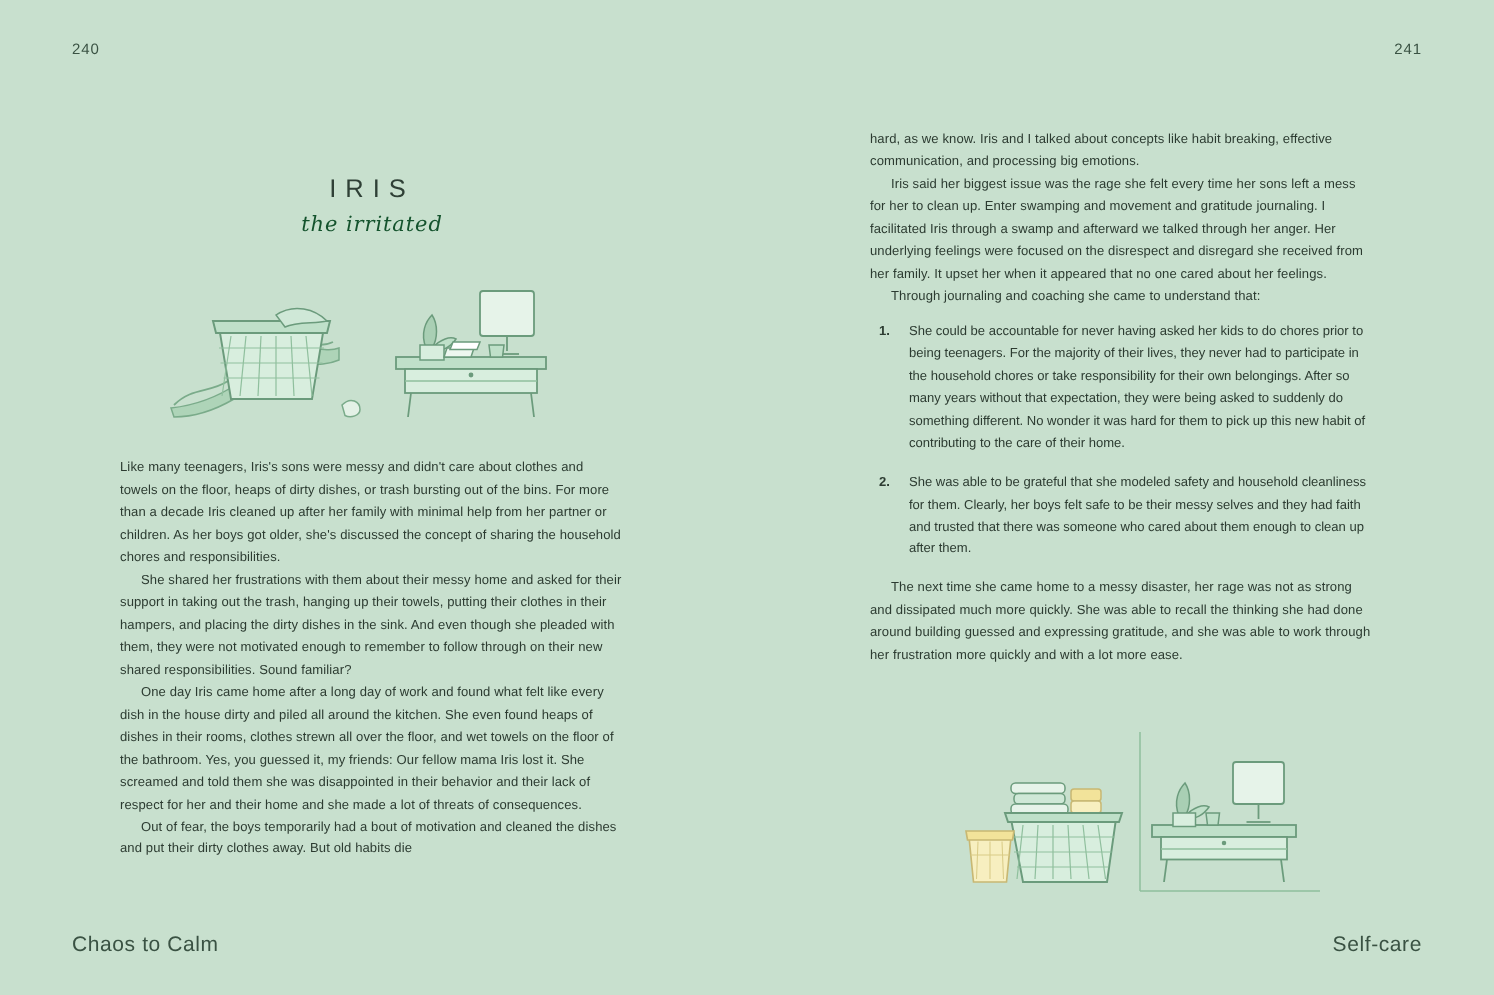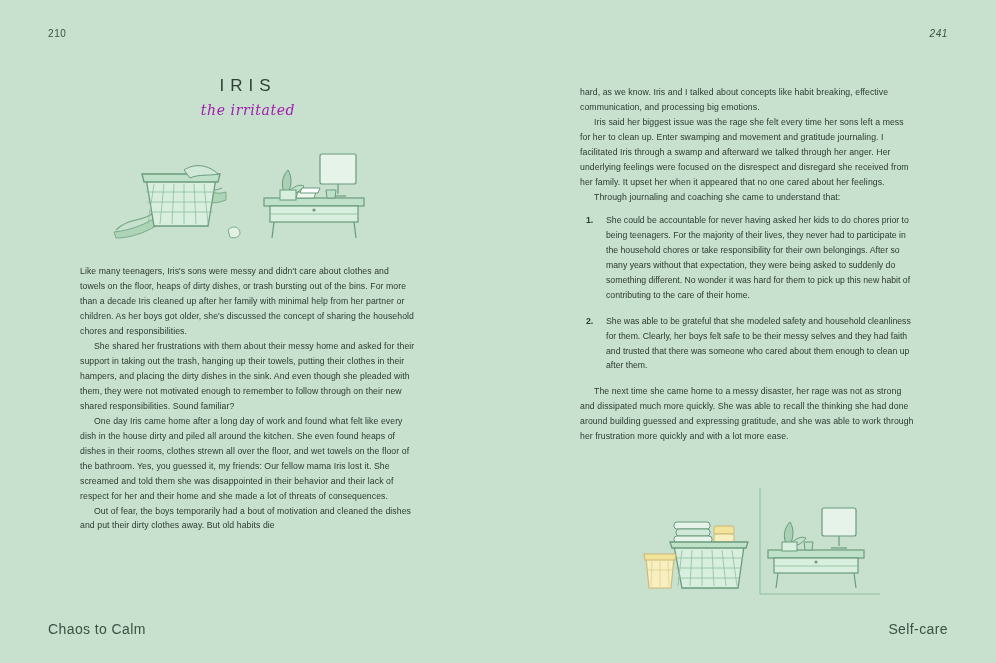--- a/index.html
+++ b/index.html
@@ -21,54 +21,54 @@
     box-sizing: border-box;
   }
   .page-num {
     position: absolute;
     top: 28px;
     font-size: 10px;
     letter-spacing: 0.6px;
     color: #3a5243;
   }
   .page-num.left { left: 48px; }
-  .page-num.right { right: 48px; font-style: italic; }
+  .page-num.right { right: 48px; }
 
   .footer {
     position: absolute;
     bottom: 26px;
     font-size: 14px;
     letter-spacing: 0.4px;
     color: #3a5243;
   }
   .footer.left { left: 48px; }
   .footer.right { right: 48px; }
 
   .col {
     position: absolute;
     top: 70px;
     width: 336px;
   }
-  .col.left { left: 80px; }
+  .col.left { left: 80px; margin-top: 40px; }
   .col.right { left: 580px; width: 336px; }
 
   .chapter-title {
     text-align: center;
     font-size: 17px;
     letter-spacing: 6px;
     font-weight: 400;
     color: #2f4036;
     margin: 6px 0 6px 0;
   }
   .chapter-sub {
     text-align: center;
     font-family: "DejaVu Serif", serif;
     font-style: italic;
     font-size: 14px;
-    color: #a21caf;
+    color: #14532d;
     letter-spacing: 0.6px;
     margin-bottom: 6px;
   }
 
   .illus-top {
     width: 300px;
     height: 122px;
     margin: 8px auto 16px auto;
     position: relative;
   }
@@ -109,21 +109,21 @@
     font-size: 8.7px;
     color: #2c3b31;
   }
   .rtop-first { margin-bottom: 0; margin-top: 15px; }
 </style>
 </head>
 <body>
 
 <div class="spread">
 
-  <div class="page-num left">210</div>
+  <div class="page-num left">240</div>
   <div class="page-num right">241</div>
 
   <div class="col left">
 
     <div class="chapter-title">IRIS</div>
     <div class="chapter-sub">the irritated</div>
 
     <div class="illus-top">
       <svg width="300" height="122" viewBox="0 0 300 122" xmlns="http://www.w3.org/2000/svg">
 

